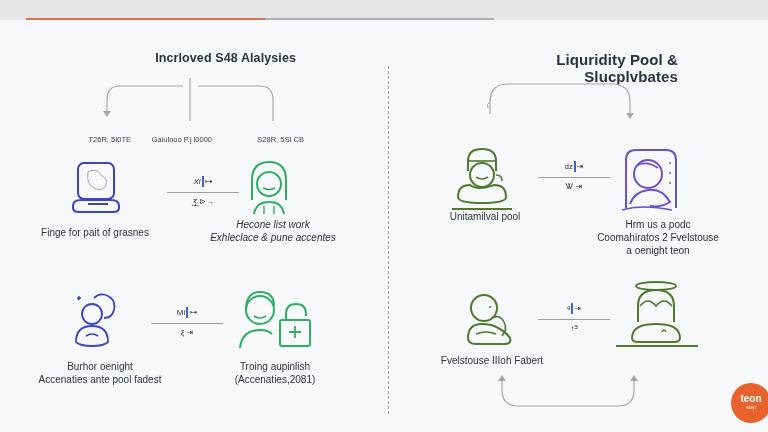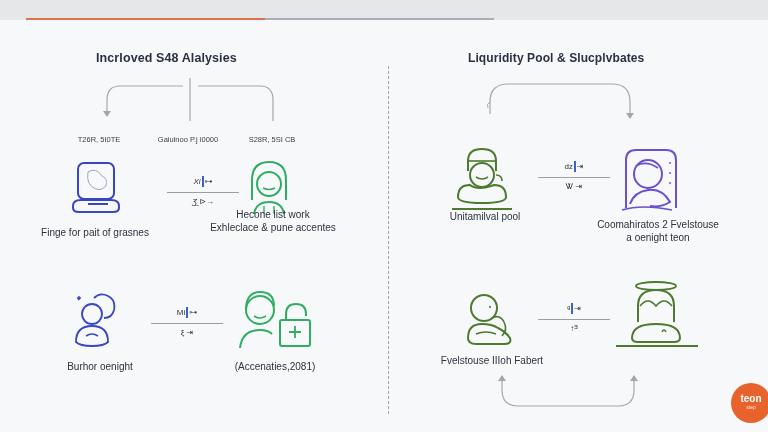--- a/index.html
+++ b/index.html
@@ -15,28 +15,28 @@
   }
   .progress-track {
     position: absolute; left: 26px; top: 18px; width: 468px; height: 2px;
     background: #a9adb5;
   }
   .progress-fill {
     position: absolute; left: 0; top: 0; height: 2px; background: #d9704f;
   }
   .panel-title {
     position: absolute; font-size: 12.5px; font-weight: bold; color: #2b3142;
-    text-align: left; letter-spacing: 0.1px;
+    text-align: right; letter-spacing: 0.1px;
   }
   .divider-v {
     position: absolute; left: 388px; top: 66px; height: 348px; width: 0;
     border-left: 1.5px dashed #9ea3aa;
   }
   .small-label {
-    position: absolute; font-size: 7.5px; color: #3a3f48; text-align: center; white-space: nowrap;
+    position: absolute; font-size: 7.5px; color: #3a3f48; text-align: right; white-space: nowrap;
   }
   .caption {
     position: absolute; font-size: 10px; color: #2e333c; text-align: center; line-height: 13px; white-space: nowrap;
   }
   .mid-block {
     position: absolute; width: 72px; height: 46px;
   }
   .mid-block .hline {
     position: absolute; left: 0; top: 22px; width: 72px; height: 1px; background: #9aa0a8;
   }
@@ -67,21 +67,21 @@
 <div class="panel-title" style="left:96px; top:51px; width:200px;">Incrloved S48 Alalysies</div>
 
 <svg class="icon" style="left:95px; top:76px;" width="190" height="50" viewBox="0 0 190 50">
   <path d="M95 2 V45" stroke="#a3a7ad" stroke-width="1.2" fill="none"></path>
   <path d="M88 10 H25 Q12 10 12 24 V38" stroke="#a3a7ad" stroke-width="1.2" fill="none"></path>
   <path d="M8 35 L12 41 L16 35" fill="#a3a7ad"></path>
   <path d="M103 10 H165 Q178 10 178 24 V45" stroke="#a3a7ad" stroke-width="1.2" fill="none"></path>
 </svg>
 
 <div class="small-label" style="left:67px; top:135px; width:64px;">T26R, 5I0TE</div>
-<div class="small-label" style="left:148px; top:135px; width:80px;">Gaiulnoo P.j i0000</div>
+<div class="small-label" style="left:132px; top:135px; width:80px;">Gaiulnoo P.j i0000</div>
 <div class="small-label" style="left:240px; top:135px; width:64px;">S28R, 5SI CB</div>
 
 <svg class="icon" style="left:70px; top:160px;" width="52" height="56" viewBox="0 0 52 56">
   <rect x="8" y="3" width="36" height="36" rx="6" fill="none" stroke="#3a46c0" stroke-width="2"></rect>
   <path d="M18 12 q8 -5 14 4 q6 2 4 10 q-6 6 -12 2 q-8 -4 -6 -16z" fill="none" stroke="#8a90b8" stroke-width="0.8"></path>
   <path d="M3 46 q0 -6 8 -6 h30 q8 0 8 6 v2 q0 4 -6 4 h-34 q-6 0 -6 -4z" fill="none" stroke="#3a46c0" stroke-width="2"></path>
   <path d="M18 44 h20" stroke="#3a46c0" stroke-width="2"></path>
 </svg>
 
 <div class="mid-block" style="left:167px; top:170px;font-style:italic;">
@@ -94,21 +94,21 @@
   <path d="M6 40 V20 q0 -18 17 -18 q17 0 17 18 V40" fill="none" stroke="#2fae63" stroke-width="2"></path>
   <circle cx="23" cy="24" r="12" fill="none" stroke="#2fae63" stroke-width="2"></circle>
   <path d="M17 28 q6 3 12 0" fill="none" stroke="#2fae63" stroke-width="1.6"></path>
   <path d="M8 54 q2 -12 15 -12 q13 0 15 12" fill="none" stroke="#2fae63" stroke-width="2"></path>
   <path d="M18 46 v8 M28 46 v8" stroke="#2fae63" stroke-width="1.4"></path>
 </svg>
 
 <div class="caption" style="left:30px; top:226px; width:130px;">
   <div>Finge for pait of grasnes</div>
 </div>
-<div class="caption" style="left:206px; top:208px; width:134px;">
+<div class="caption" style="left:206px; top:218px; width:134px;font-style:italic;">
   <div>Hecone list work</div>
   <div>Exhleclace &amp; pune accentes</div>
 </div>
 
 <svg class="icon" style="left:72px; top:292px;" width="52" height="56" viewBox="0 0 52 56">
   <path d="M6 8 l2 -2 M7 4 v4 M5 6 h4" stroke="#3a46c0" stroke-width="1.4"></path>
   <path d="M22 6 q6 -6 14 -2 q8 4 6 14 q-2 8 -10 8" fill="none" stroke="#3a46c0" stroke-width="1.8"></path>
   <circle cx="20" cy="22" r="10" fill="none" stroke="#3a46c0" stroke-width="1.8"></circle>
   <path d="M4 50 q0 -16 16 -16 q16 0 16 16 q-4 4 -16 4 q-12 0 -16 -4z" fill="none" stroke="#3a46c0" stroke-width="1.8"></path>
   <path d="M14 44 q6 -4 12 0" fill="none" stroke="#3a46c0" stroke-width="1.6"></path>
@@ -125,28 +125,30 @@
   <path d="M8 20 q0 -18 14 -18 q14 0 14 14" fill="none" stroke="#2fae63" stroke-width="2"></path>
   <path d="M16 26 q6 4 12 0" fill="none" stroke="#2fae63" stroke-width="1.6"></path>
   <path d="M2 58 q2 -18 20 -18 q8 0 12 4" fill="none" stroke="#2fae63" stroke-width="2"></path>
   <rect x="42" y="30" width="30" height="26" rx="2" fill="none" stroke="#2fae63" stroke-width="2"></rect>
   <path d="M48 30 v-6 q0 -10 10 -10 q10 0 10 10 v2" fill="none" stroke="#2fae63" stroke-width="2"></path>
   <path d="M57 36 v12 M51 42 h12" stroke="#2fae63" stroke-width="1.8"></path>
 </svg>
 
 <div class="caption" style="left:30px; top:360px; width:140px;">
   <div>Burhor oenight</div>
+  <div>Accenaties ante pool fadest</div>
 </div>
 <div class="caption" style="left:220px; top:360px; width:110px;">
+  <div>Troing aupinlish</div>
   <div>(Accenaties,2081)</div>
 </div>
 
 <div class="divider-v"></div>
 
-<div class="panel-title" style="left:468px; top:51px; width:210px; font-size:12px;">Liquridity Pool &amp; Slucplvbates</div>
+<div class="panel-title" style="left:468px; top:51px; width:210px; font-size:15px;">Liquridity Pool &amp; Slucplvbates</div>
 
 <svg class="icon" style="left:482px; top:80px;" width="156" height="42" viewBox="0 0 156 42">
   <path d="M8 34 V22 Q8 4 26 4 H130 Q148 4 148 22 V36" stroke="#a3a7ad" stroke-width="1.2" fill="none"></path>
   <path d="M144 33 L148 39 L152 33" fill="#a3a7ad"></path>
   <path d="M6 28 q-2 -4 2 -6" stroke="#a3a7ad" stroke-width="1" fill="none"></path>
 </svg>
 
 <svg class="icon" style="left:452px; top:145px;" width="60" height="66" viewBox="0 0 60 66">
   <path d="M16 26 V16 q0 -12 14 -12 q14 0 14 12 V26" fill="none" stroke="#4d7a2e" stroke-width="2"></path>
   <path d="M16 16 h28" stroke="#4d7a2e" stroke-width="1.6"></path>
@@ -169,20 +171,21 @@
   <circle cx="28" cy="26" r="14" fill="none" stroke="#6a4fd0" stroke-width="2"></circle>
   <path d="M16 18 q10 -6 22 2" fill="none" stroke="#6a4fd0" stroke-width="1.6"></path>
   <path d="M10 56 q4 -12 18 -14 q14 -2 22 12 q-10 6 -20 4" fill="none" stroke="#6a4fd0" stroke-width="2"></path>
   <path d="M2 62 q20 -6 50 0" fill="none" stroke="#6a4fd0" stroke-width="1.6"></path>
 </svg>
 
 <div class="caption" style="left:440px; top:210px; width:90px;">
   <div>Unitamilval pool</div>
 </div>
 <div class="caption" style="left:588px; top:218px; width:140px;">
+  <div>Hrm us a podc</div>
   <div>Coomahiratos 2 Fvelstouse</div>
   <div>a oenight teon</div>
 </div>
 
 <svg class="icon" style="left:462px; top:290px;" width="56" height="56" viewBox="0 0 56 56">
   <circle cx="22" cy="18" r="13" fill="none" stroke="#4d7a2e" stroke-width="2"></circle>
   <path d="M28 16 v2" stroke="#4d7a2e" stroke-width="1.6"></path>
   <path d="M6 48 q0 -14 14 -14 q10 0 16 4 q8 4 12 10 q2 6 -6 6 h-28 q-8 0 -8 -6z" fill="none" stroke="#4d7a2e" stroke-width="2"></path>
   <path d="M30 28 q8 -4 12 4 q4 8 -2 14" fill="none" stroke="#4d7a2e" stroke-width="1.6"></path>
   <path d="M14 44 q10 -4 20 0" fill="none" stroke="#4d7a2e" stroke-width="1.6"></path>

